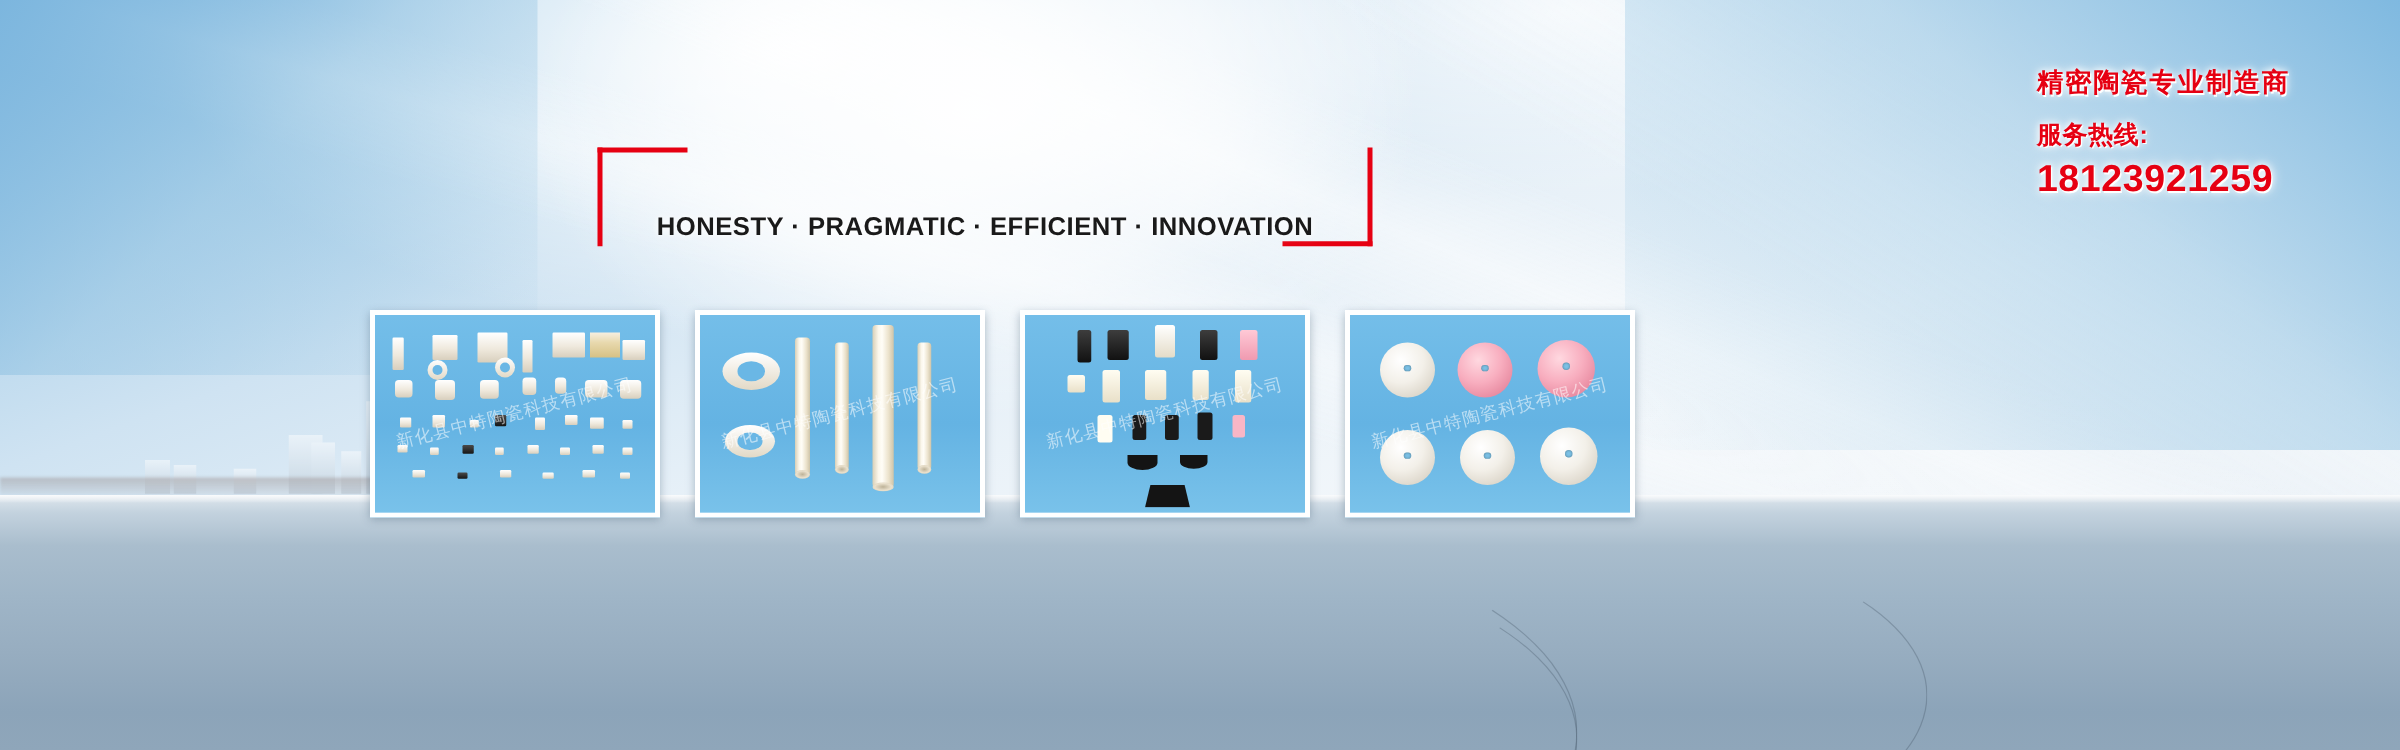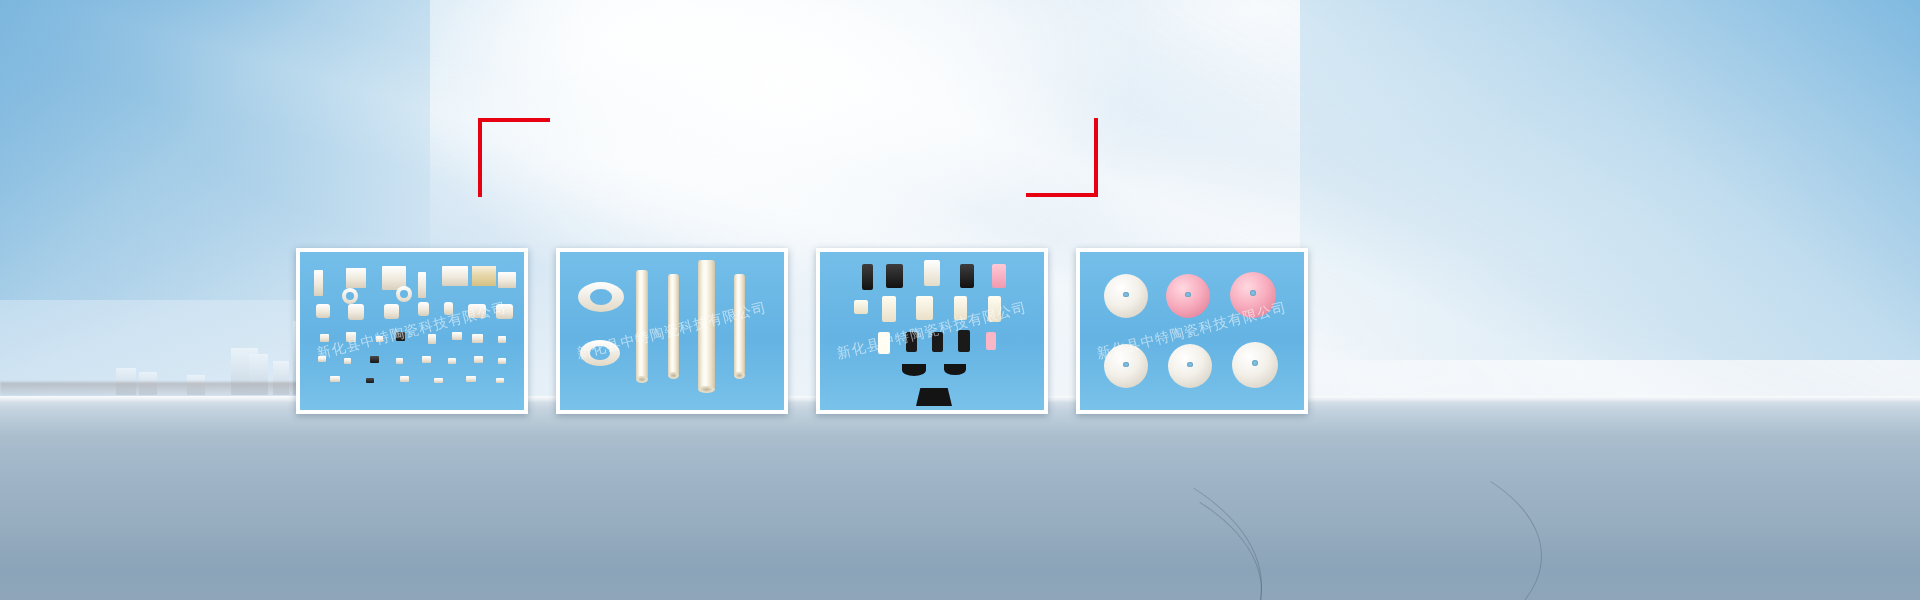--- a/index.html
+++ b/index.html
@@ -179,22 +179,28 @@
   <div class="waterline"></div>
   <div class="ground-sheen"></div>
   <div class="tracks"></div>
   <div class="arc" style="left:560px;top:420px;width:700px;height:330px;"></div>
   <div class="arc" style="left:620px;top:440px;width:640px;height:300px;"></div>
   <div class="arc" style="left:1020px;top:430px;width:520px;height:250px;"></div>
 
   <div class="slogan">
     <div class="bracket-l"></div>
     <div class="bracket-r"></div>
+    <div class="slogan-en">HONESTY · PRAGMATIC · EFFICIENT · INNOVATION</div>
   </div>
 
+  <div class="contact">
+    <div class="contact-title">精密陶瓷专业制造商</div>
+    <div class="contact-label">服务热线:</div>
+    <div class="contact-phone">18123921259</div>
+  </div>
 
   <div class="panels">
 
     <div class="panel">
       <div class="panel-inner"></div>
       <div id="pp1">
           <div class="p chip" style="left:14px;top:18px;width:9px;height:26px;"></div>
           <div class="p chip" style="left:46px;top:16px;width:20px;height:20px;"></div>
           <div class="p chip" style="left:82px;top:14px;width:24px;height:24px;"></div>
           <div class="p chip" style="left:118px;top:20px;width:8px;height:26px;"></div>

